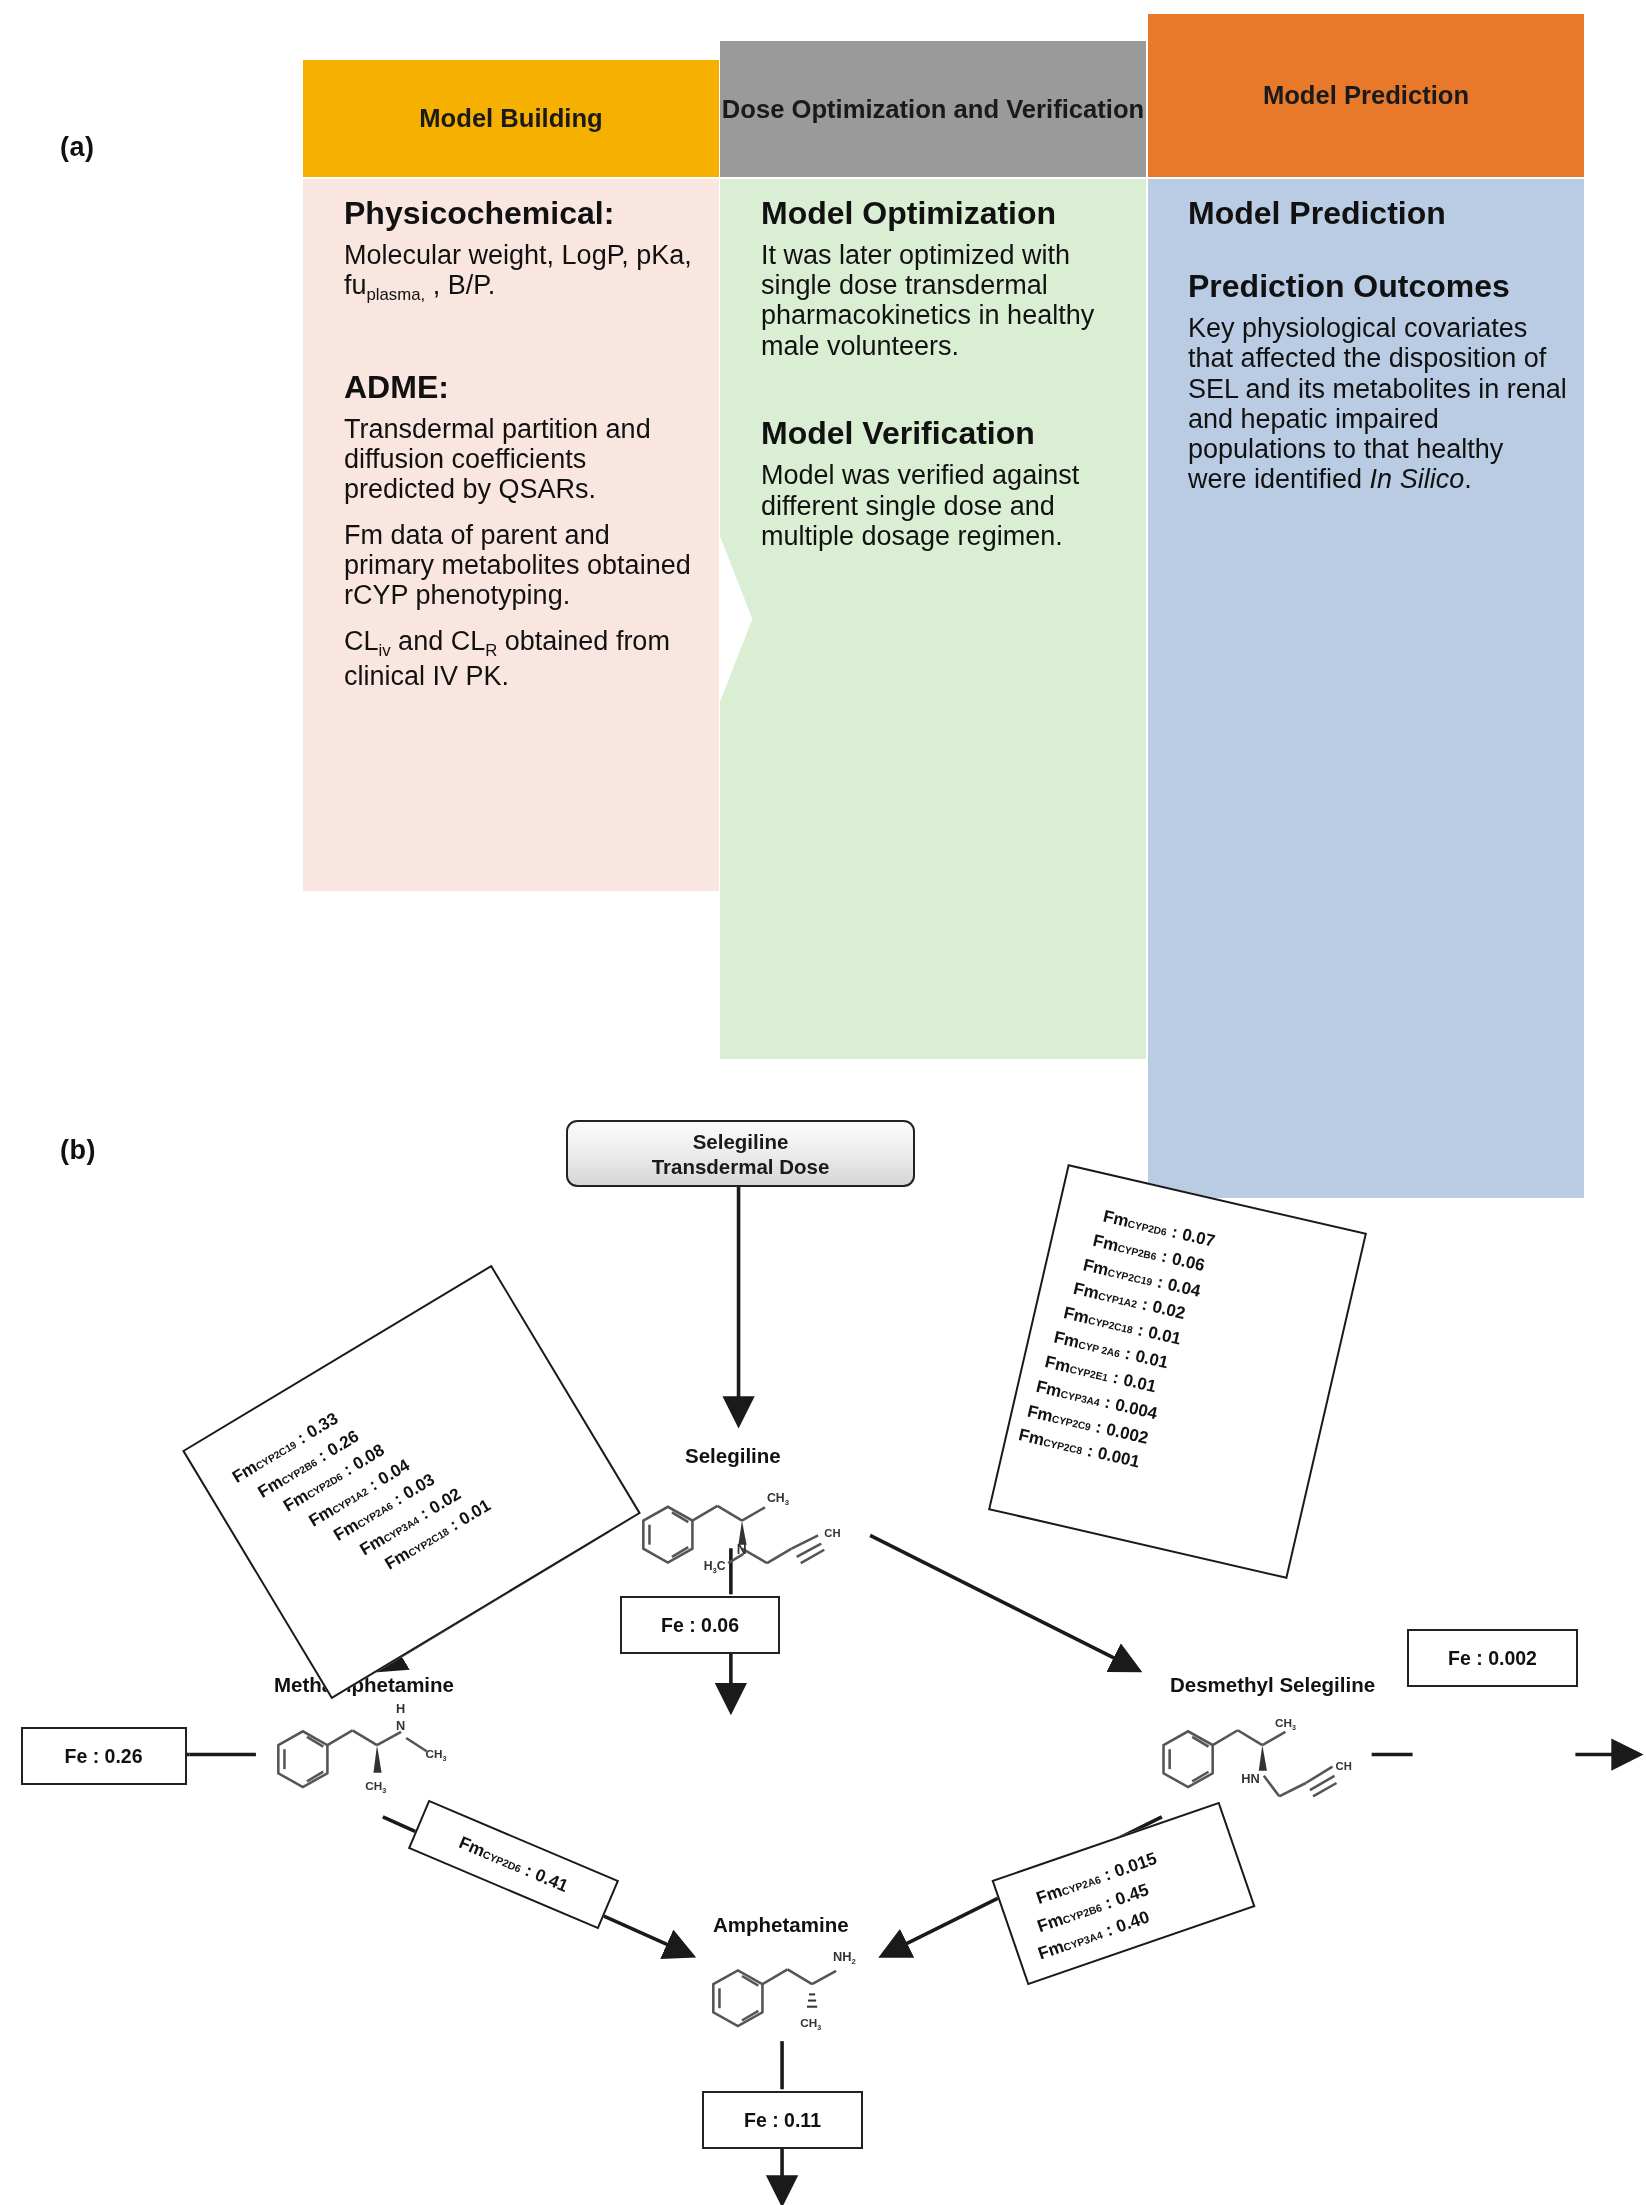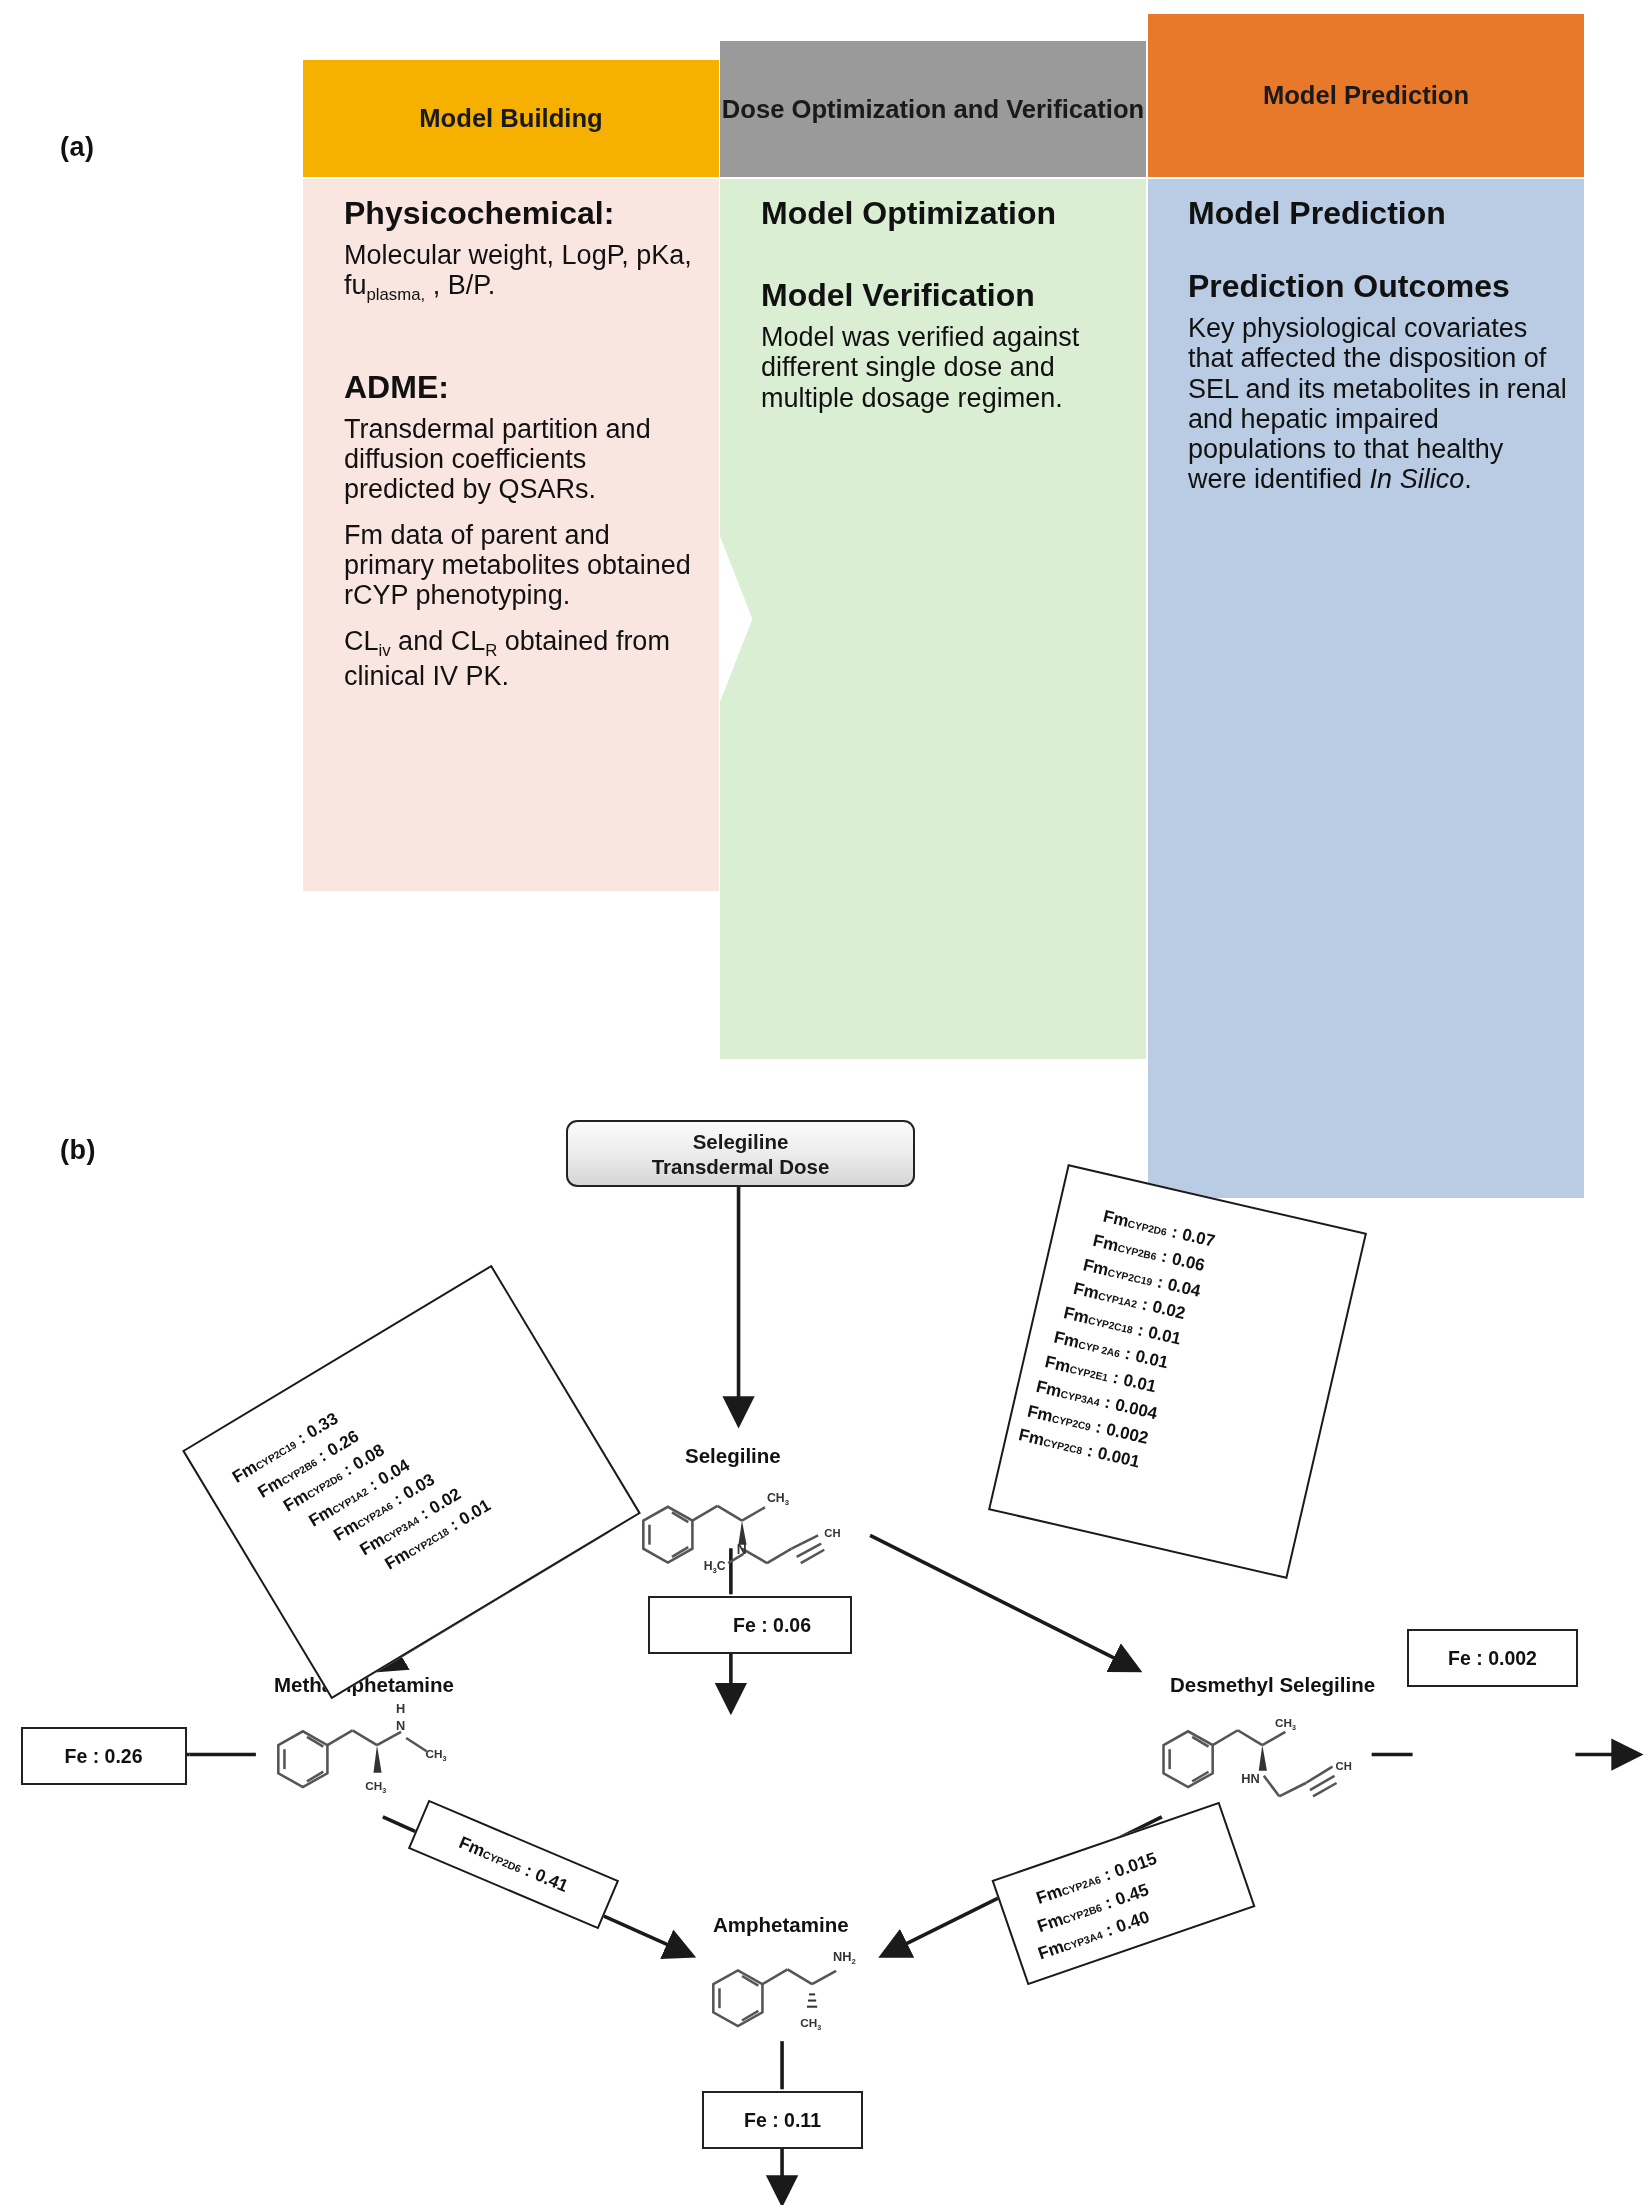--- a/index.html
+++ b/index.html
@@ -39,21 +39,21 @@
 
   .dosebox{position:absolute;left:566px;top:1120px;width:345px;height:63px;
            border:2px solid #222;border-radius:11.3px;
            background:linear-gradient(to bottom,#fbfbfb 0%,#ececec 50%,#d6d6d6 100%);
            display:flex;flex-direction:column;align-items:center;justify-content:center;
            font-weight:bold;font-size:20.5px;line-height:1.22;color:#1a1a1a;text-align:center;}
 
   .febox{position:absolute;border:2px solid #222;background:#fff;
          display:flex;align-items:center;justify-content:center;
          font-weight:bold;font-size:19.5px;color:#111;}
-  #fe-sel{left:648px;top:1596px;width:156px;height:54px;padding-left:44px;}
+  #fe-sel{left:620px;top:1596px;width:156px;height:54px;}
   #fe-meth{left:20.5px;top:1727px;width:162px;height:54px;}
   #fe-dms{left:1407px;top:1629px;width:167px;height:54px;}
   #fe-amp{left:702px;top:2091px;width:157px;height:54px;}
 
   .cmpname{position:absolute;font-weight:bold;font-size:20.5px;color:#111;white-space:nowrap;}
   #nm-sel{left:685px;top:1444px;}
   #nm-meth{left:274px;top:1673px;}
   #nm-dms{left:1170px;top:1673px;}
   #nm-amp{left:713px;top:1913px;}
 
@@ -127,20 +127,21 @@
     <div class="p-body"><span>Molecular weight, LogP, pKa, fu</span><sub>plasma,</sub><span> , B/P.</span></div>
     <div class="spacer-lg"></div>
     <div class="h-sub">ADME:</div>
     <div class="p-body tight">Transdermal partition and diffusion coefficients predicted by QSARs.</div>
     <div class="p-body tight">Fm data of parent and primary metabolites obtained rCYP phenotyping.</div>
     <div class="p-body"><span>CL</span><sub>iv</sub><span>  and CL</span><sub>R</sub><span>  obtained from clinical IV PK.</span></div>
   </div>
 
   <div class="txtwrap" style="left:761px;top:196px;width:364px;">
     <div class="h-sub">Model Optimization</div>
+    <div class="p-body">It was later optimized with single dose transdermal pharmacokinetics in healthy male volunteers.</div>
     <div style="height:38px;"></div>
     <div class="h-sub">Model Verification</div>
     <div class="p-body">Model was verified against different single dose and multiple dosage regimen.</div>
   </div>
 
   <div class="txtwrap" style="left:1188px;top:196px;width:379px;">
     <div class="h-sub">Model Prediction</div>
     <div style="height:29px;"></div>
     <div class="h-sub">Prediction Outcomes</div>
     <div class="p-body"><span>Key physiological covariates that affected the disposition of SEL and its metabolites in renal and hepatic impaired populations to that healthy were identified </span><span class="ital">In Silico</span><span>.</span></div>

